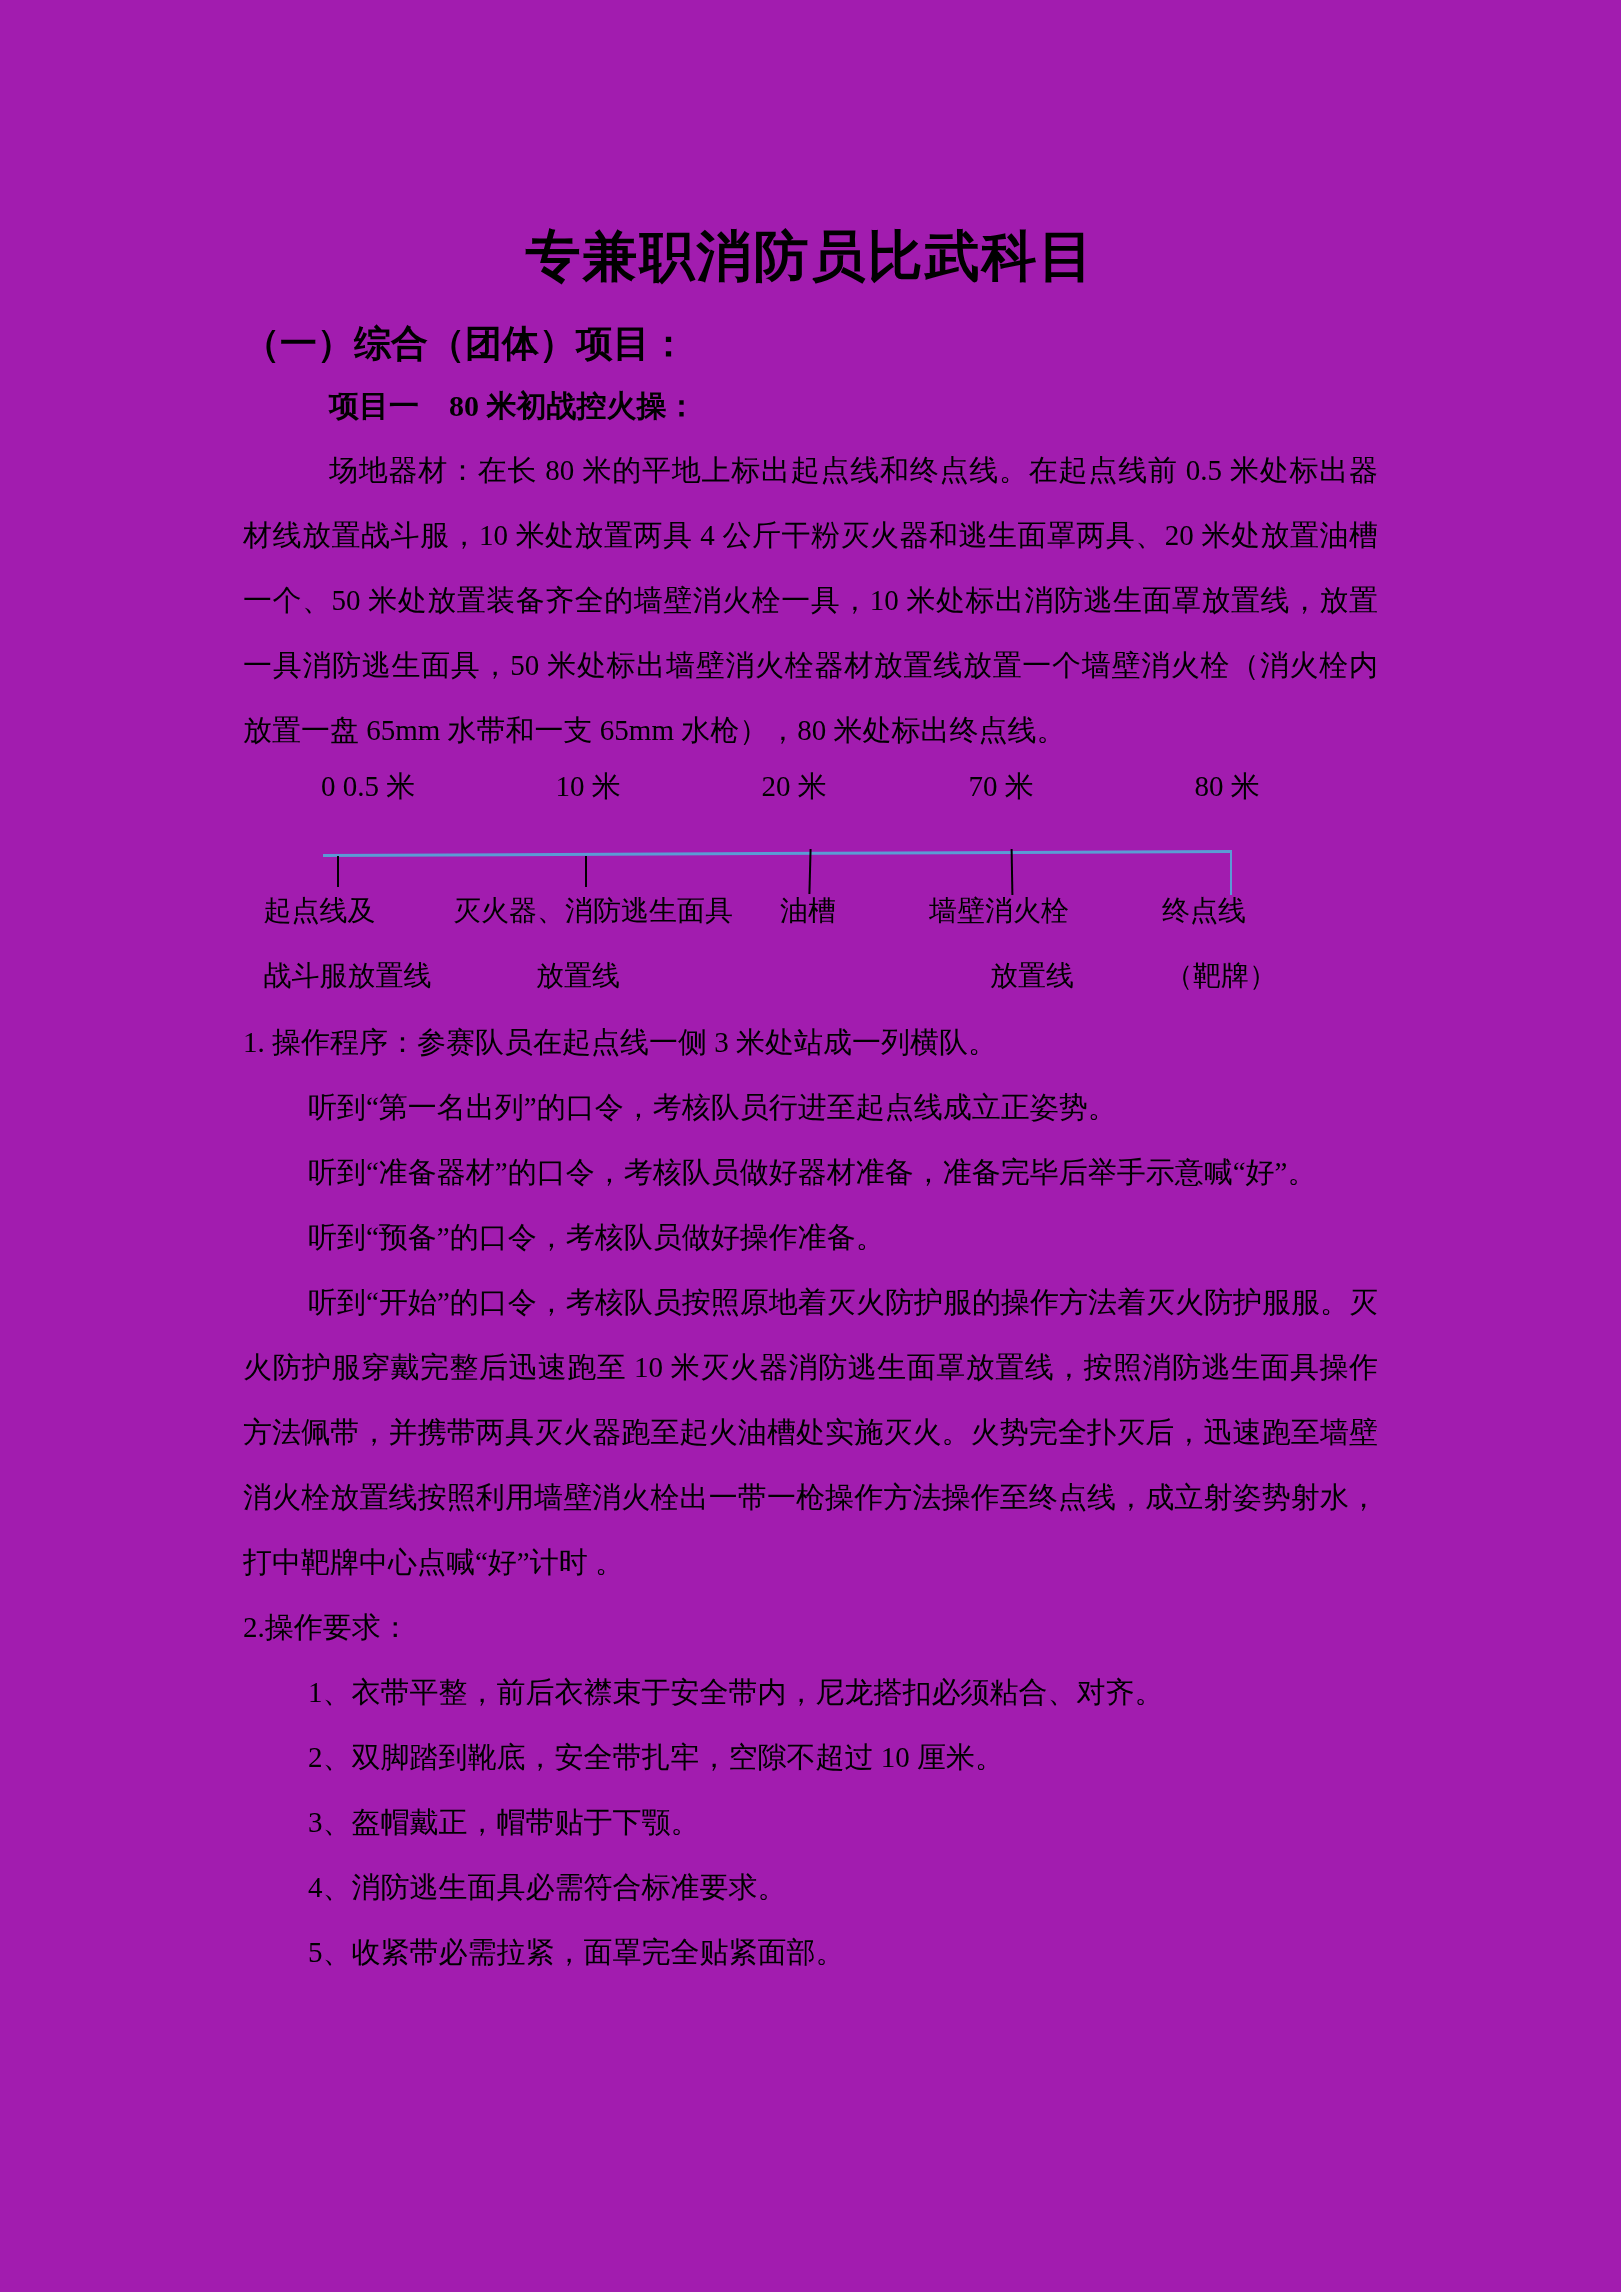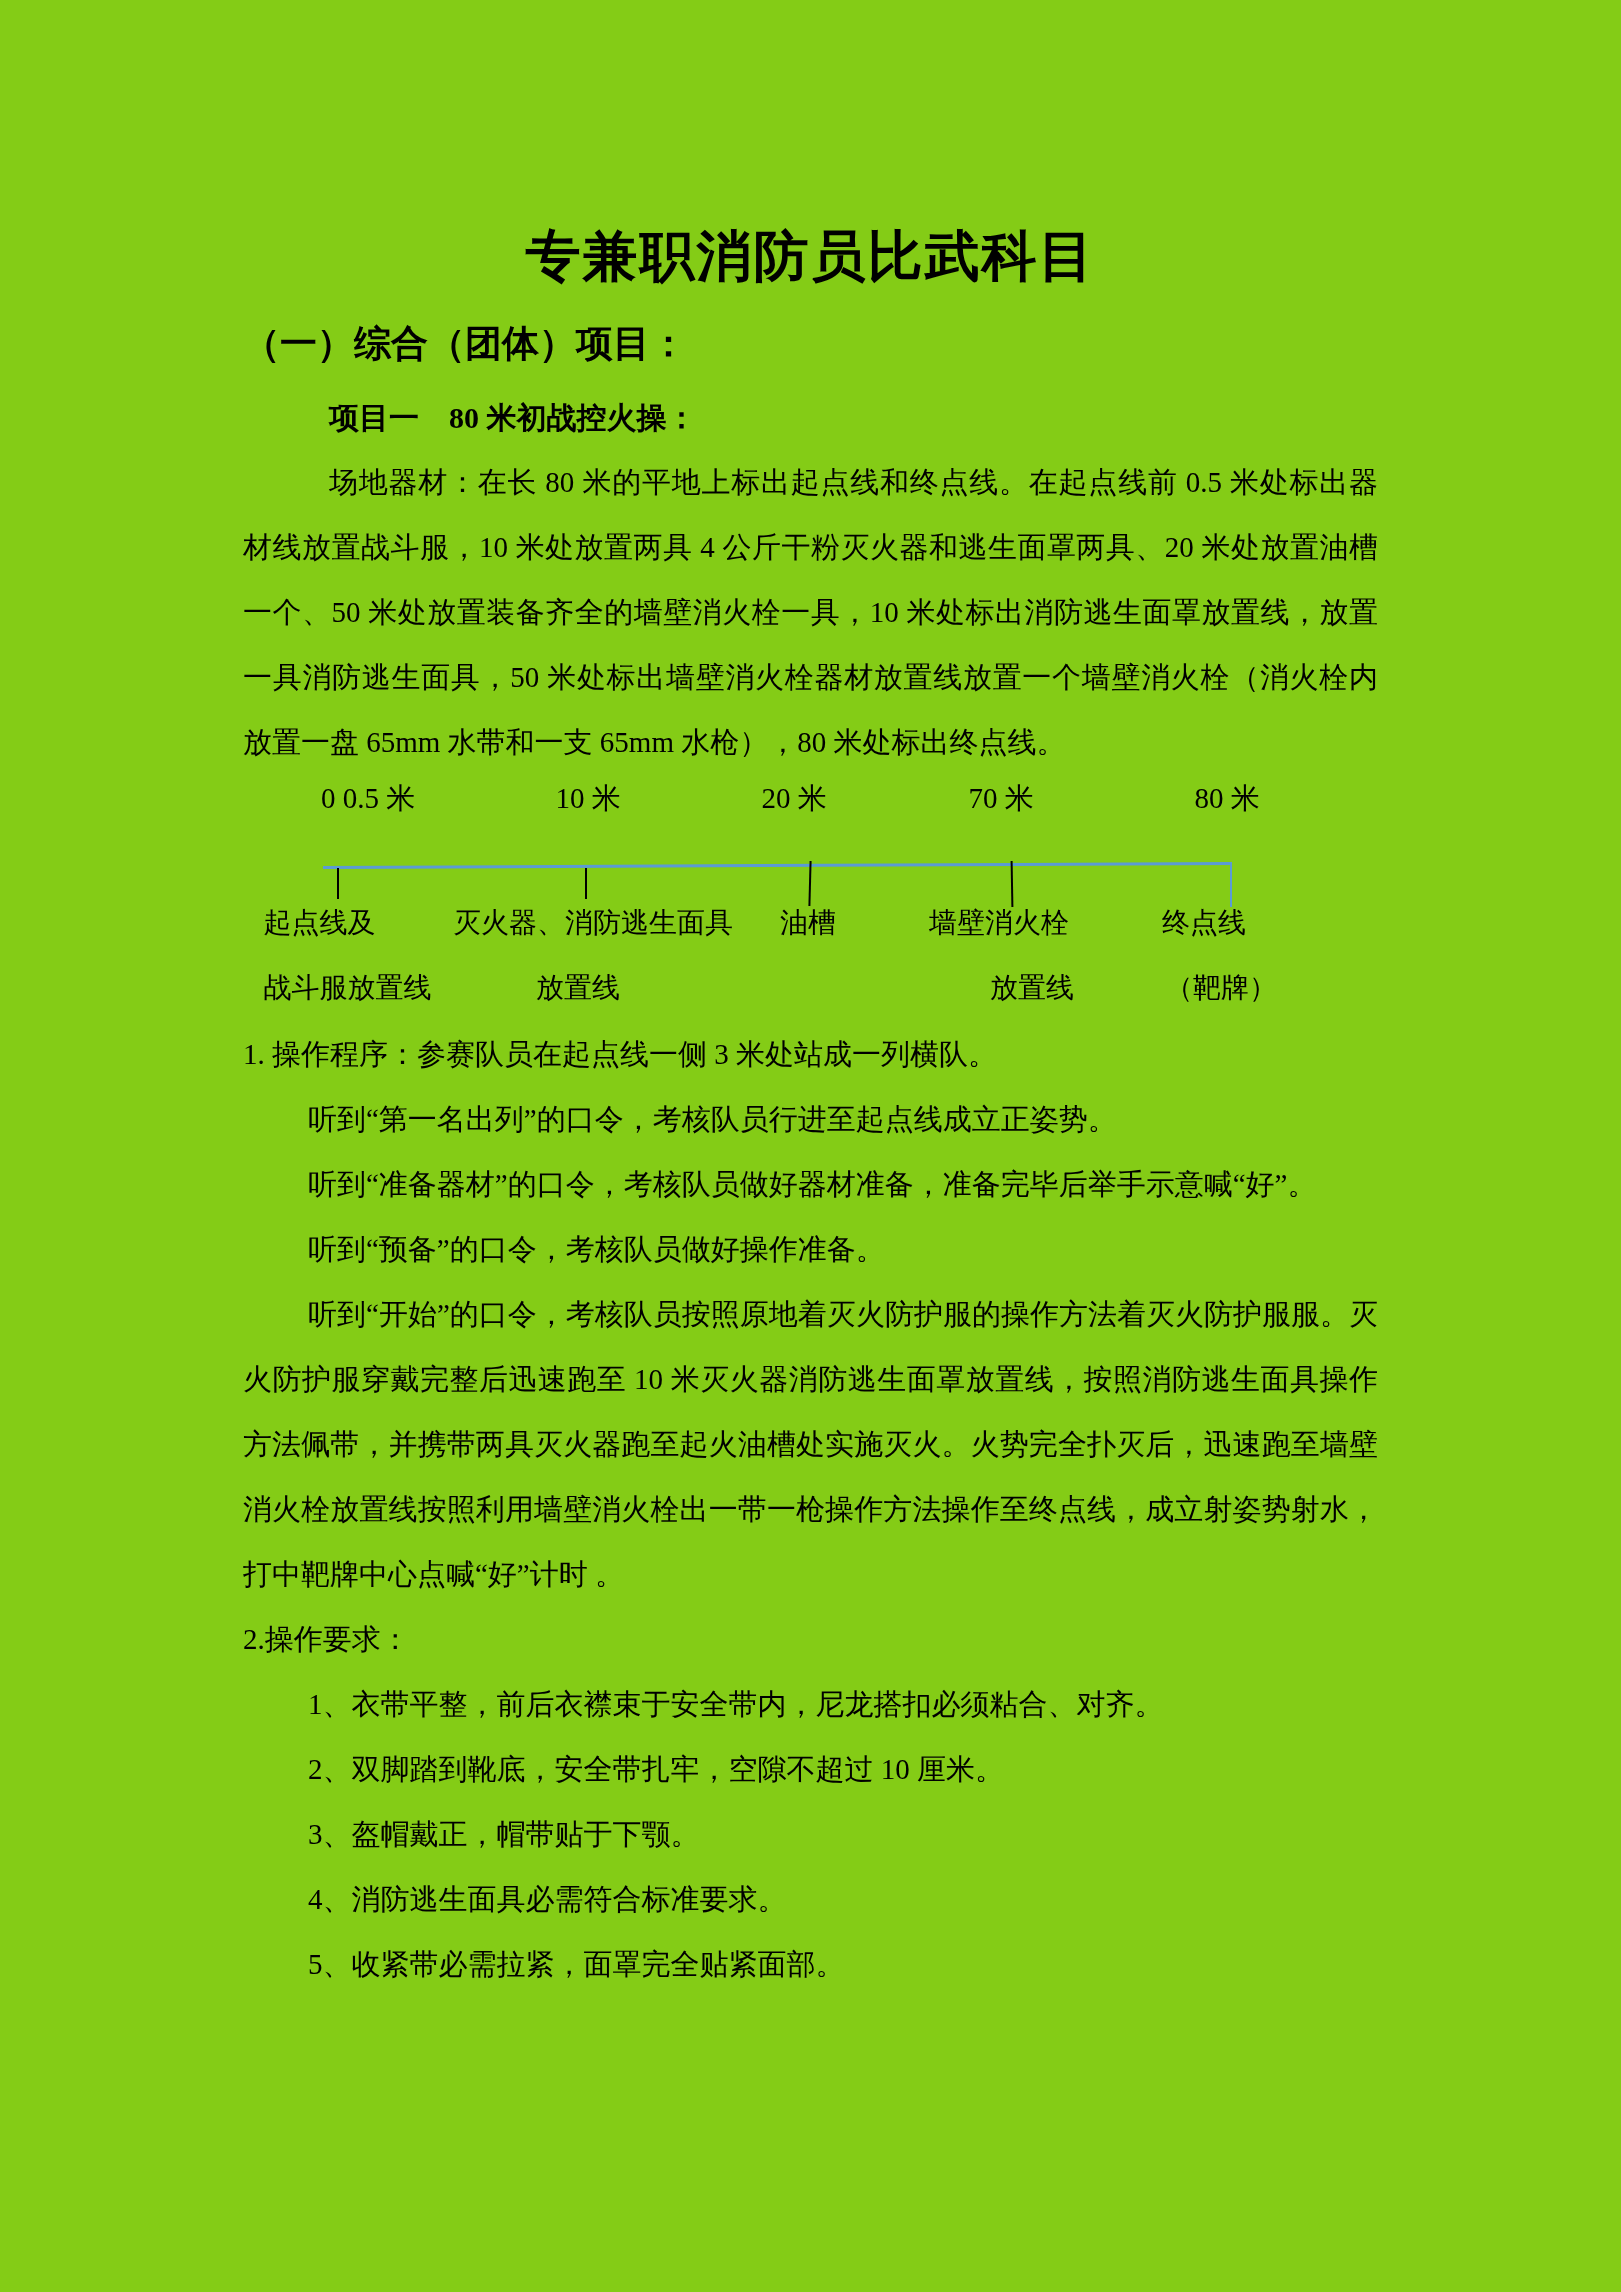--- a/index.html
+++ b/index.html
@@ -1,21 +1,21 @@
 <!DOCTYPE html>
 <html><head>
 <meta charset="utf-8">
 <style>
   html, body { margin: 0; padding: 0; background: #888; }
   .page {
     position: relative;
     width: 1621px;
     height: 2293px;
     margin: 0 auto;
-    background: #84cc16;
+    background: #a21caf;
     box-sizing: border-box;
     padding: 0 243px;
     font-family: "Liberation Serif", "DejaVu Serif", serif;
     color: #000;
     overflow: hidden;
   }
   .doc-title {
     margin: 0;
     padding-top: 222px;
     font-size: 55px;
@@ -24,21 +24,21 @@
     text-align: center;
     letter-spacing: 2px;
   }
   .section-heading {
     margin: 27.4px 0 0 0;
     font-size: 37px;
     line-height: 51px;
     font-weight: bold;
   }
   .subsection-heading {
-    margin: 26px 0 0 0;
+    margin: 14px 0 0 0;
     padding-left: 86px;
     font-size: 30px;
     line-height: 45px;
     font-weight: bold;
   }
   .body-par {
     margin: 0;
     font-size: 29px;
     line-height: 65px;
     text-align: justify;

